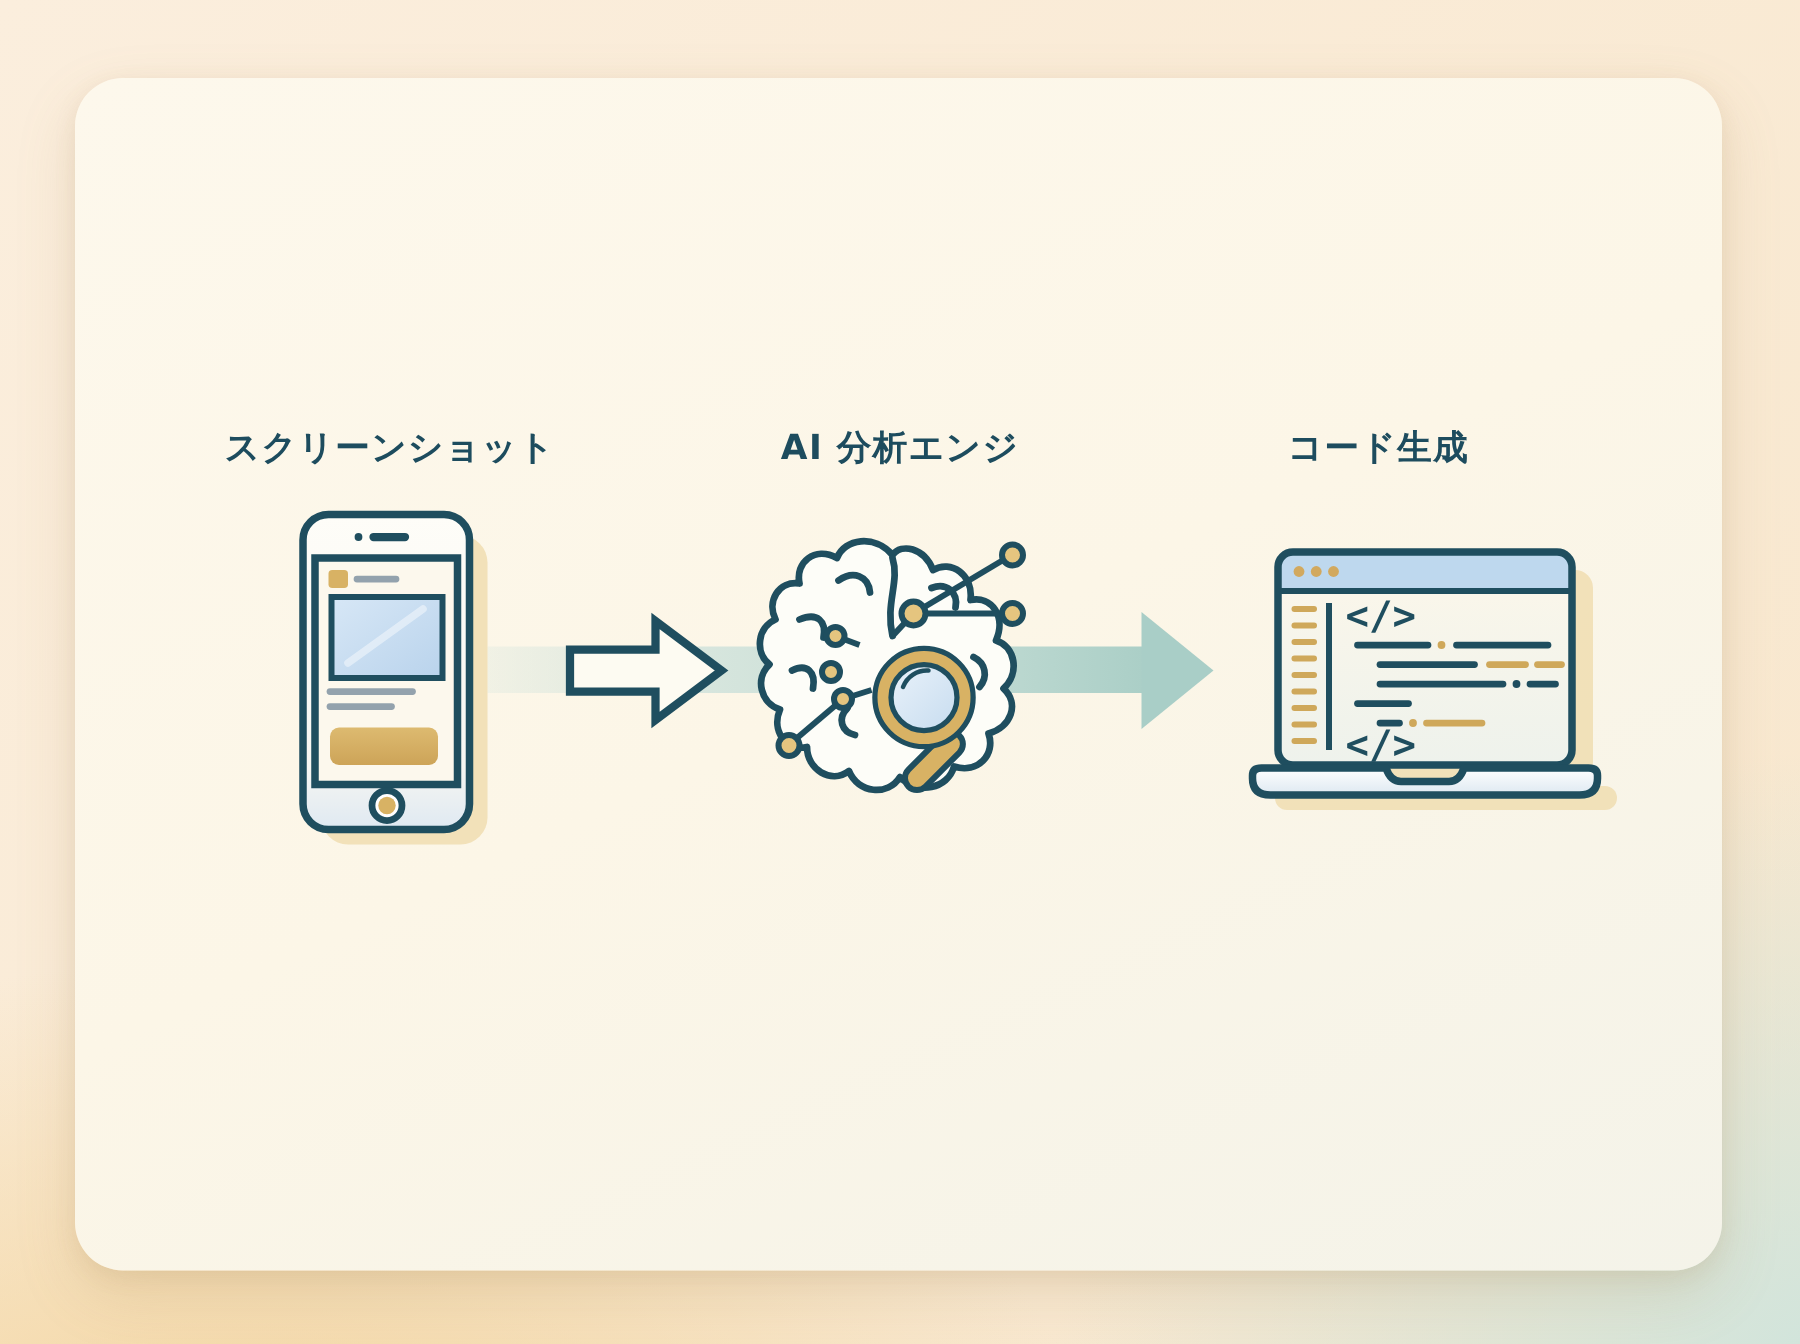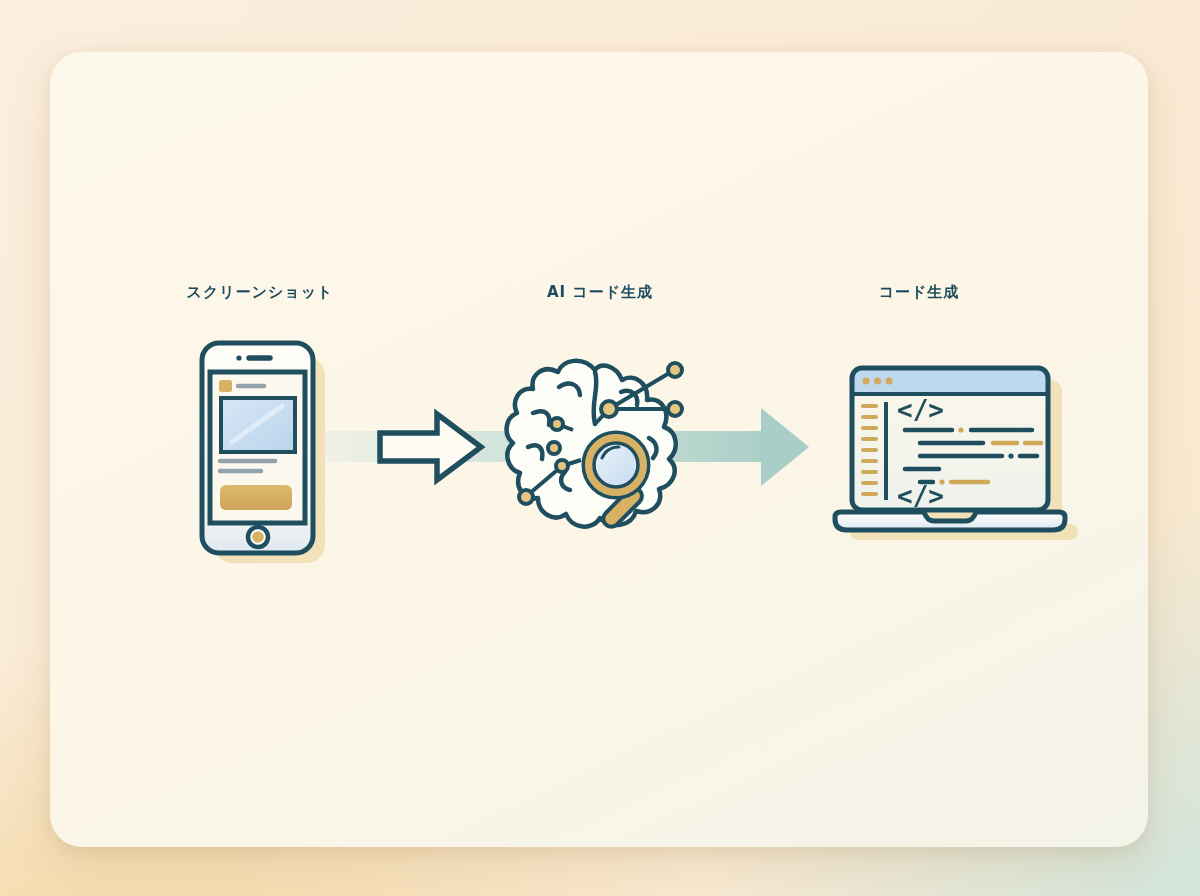--- a/index.html
+++ b/index.html
@@ -13,42 +13,42 @@
       linear-gradient(135deg,#fbeedd 0%,#f8e7cd 100%);
   }
   .card{
     position:absolute;left:50px;top:52px;width:1098px;height:795px;
     border-radius:32px;
     background:linear-gradient(155deg,#fdf8ec 0%,#fcf6e7 50%,#f4f3e9 100%);
     box-shadow:0 16px 40px rgba(168,132,82,.18), 0 4px 14px rgba(168,132,82,.12);
   }
   .step-label{
     position:absolute;top:283px;width:300px;text-align:center;
-    font-size:15px;font-weight:700;color:#1d4c5e;letter-spacing:1px;
+    font-size:23px;font-weight:700;color:#1d4c5e;letter-spacing:1px;
   }
   .band{
     position:absolute;left:325px;top:431px;width:437px;height:31px;
     background:linear-gradient(90deg,rgba(207,226,219,.25) 0%,rgba(207,226,219,.85) 35%,#c3dcd4 70%,#abcfc7 100%);
   }
   .band-head{
     position:absolute;left:761px;top:408px;width:0;height:0;
     border-top:39px solid transparent;border-bottom:39px solid transparent;
     border-left:48px solid #a9cec7;
   }
   .shadow-block{position:absolute;background:#f0ddb0;opacity:.85;}
   svg{position:absolute;overflow:visible;}
   text.code{font-family:"DejaVu Sans Mono","Liberation Mono",monospace;font-weight:700;fill:#1f4e5f;}
 </style>
 </head>
 <body>
 
 <div class="card"></div>
 
 <div class="step-label" style="left:110px">スクリーンショット</div>
-<div class="step-label" style="left:450px">AI コード生成</div>
+<div class="step-label" style="left:450px">AI 分析エンジ</div>
 <div class="step-label" style="left:769px">コード生成</div>
 
 <div class="band"></div>
 <div class="band-head"></div>
 
 <svg style="left:375px;top:408px" width="112" height="78" viewBox="0 0 112 78">
   <polygon points="5,25 62,25 62,6 106,39 62,72 62,53 5,53" fill="#fdfbf2" stroke="#1f4e5f" stroke-width="5.5" stroke-linejoin="miter"></polygon>
 </svg>
 
 <div class="shadow-block" style="left:214px;top:357px;width:111px;height:206px;border-radius:18px"></div>

